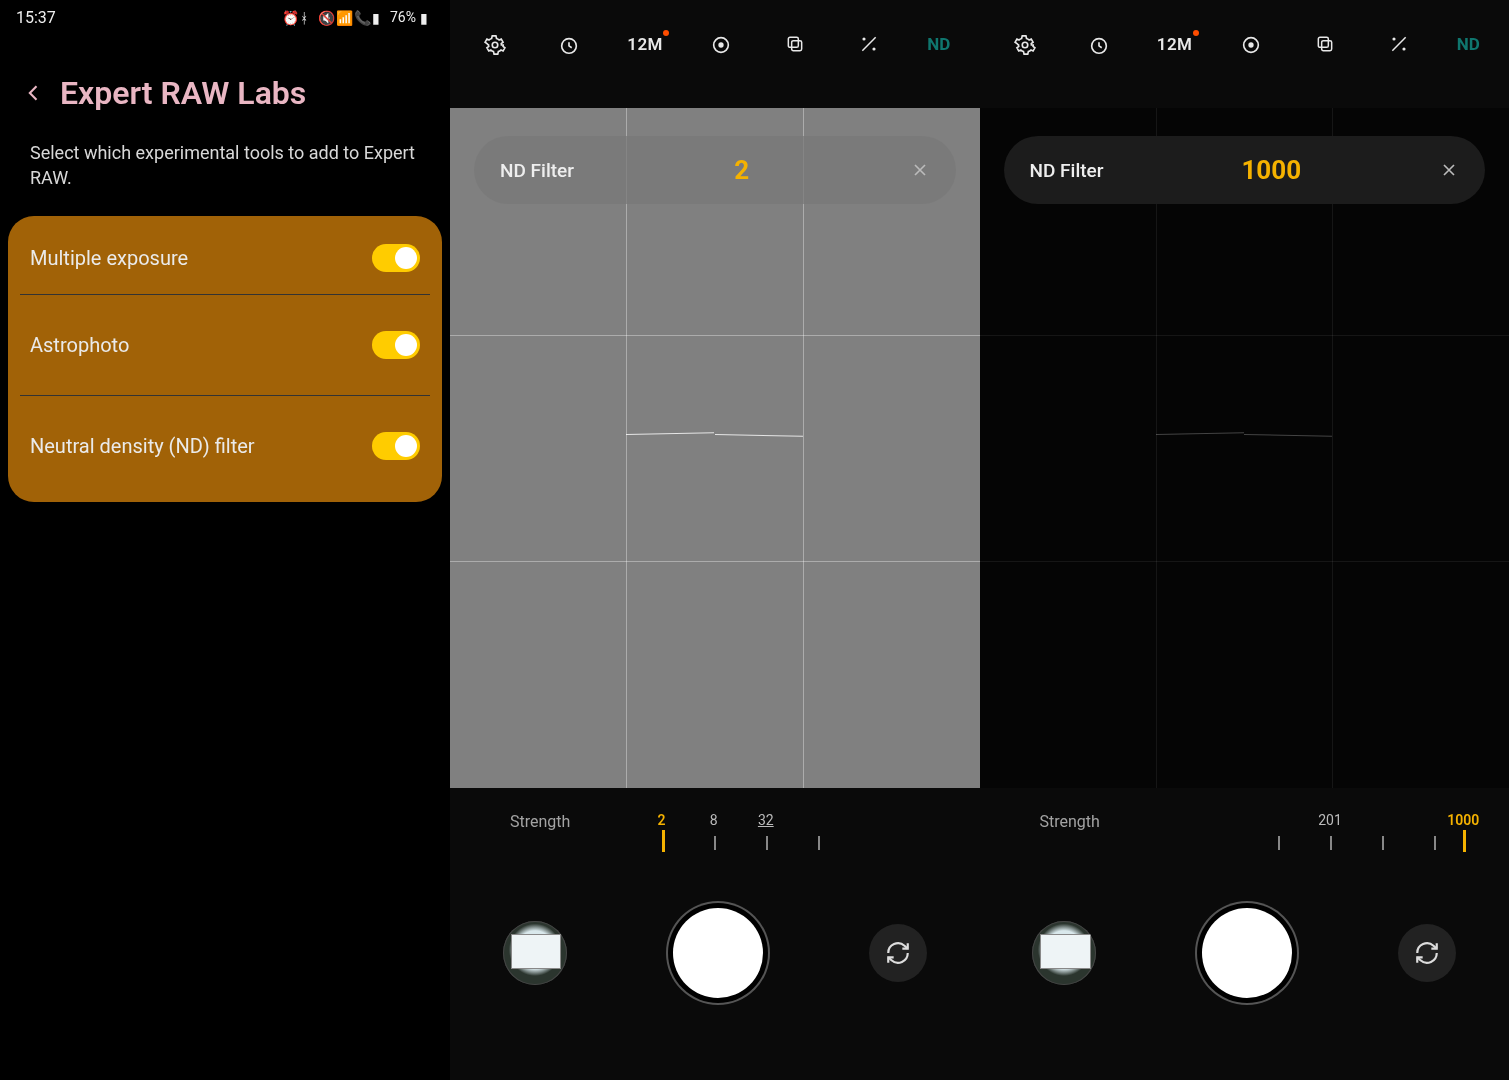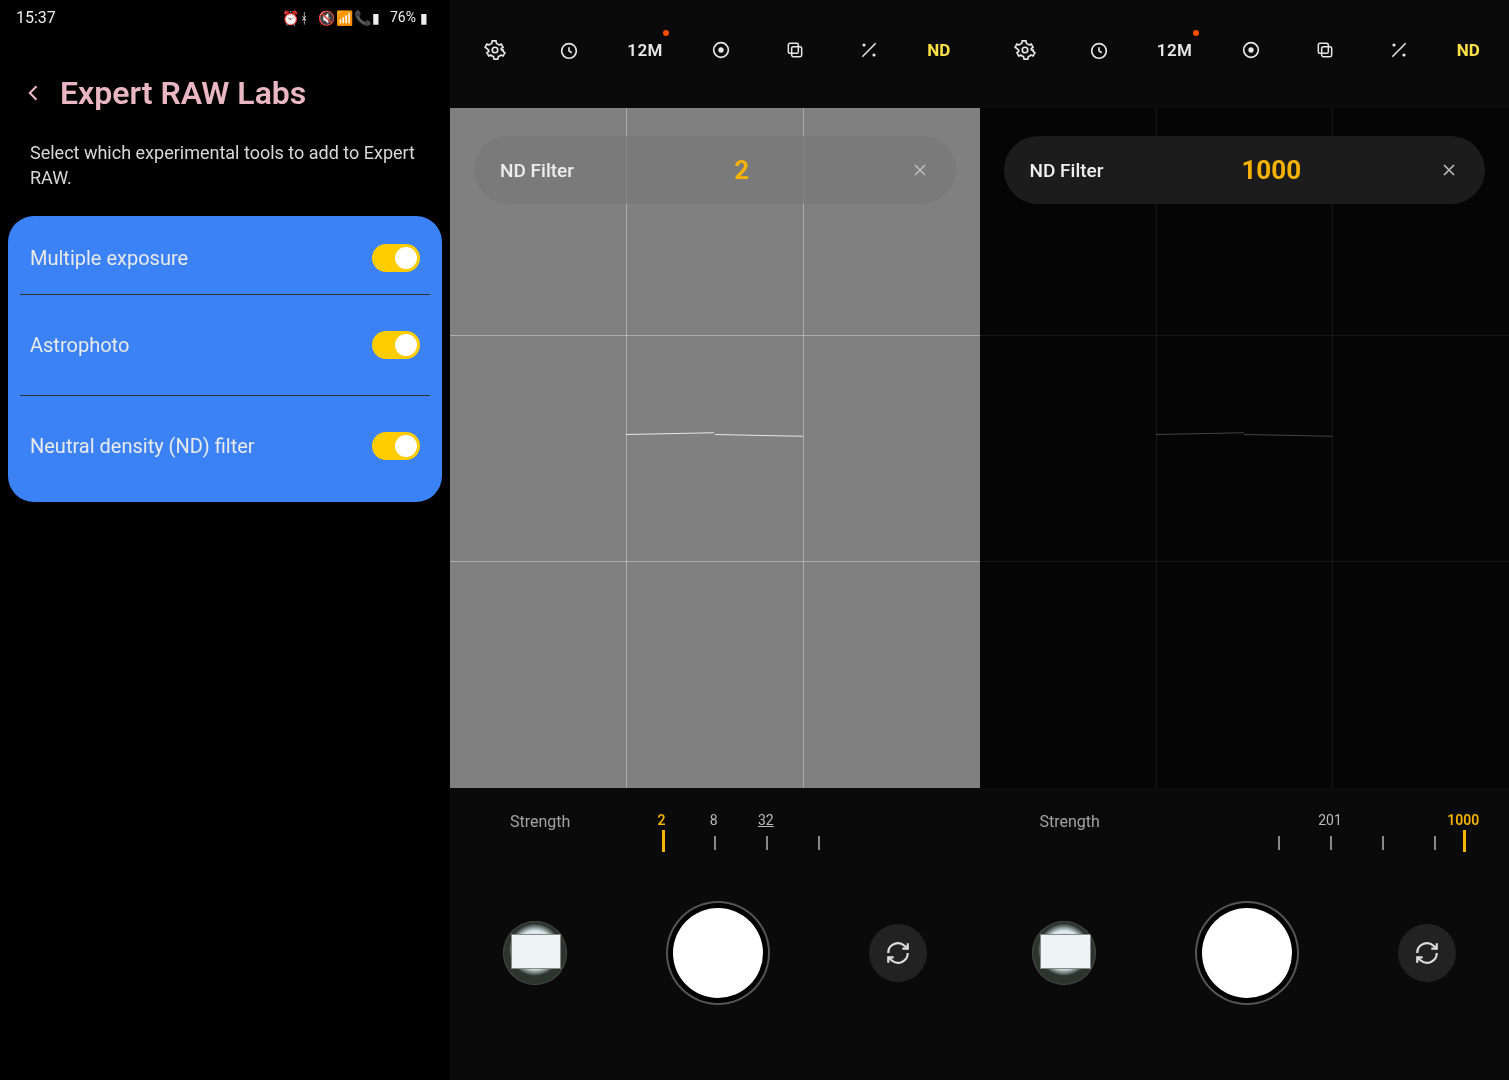--- a/index.html
+++ b/index.html
@@ -52,21 +52,21 @@
     font-weight: 600;
     color: #e9b6c3;
   }
   .page-desc {
     font-size: 18px;
     color: #d8d8d8;
     padding: 4px 30px 26px 30px;
     line-height: 1.4;
   }
   .settings-card {
-    background: #3b82f6;
+    background: #a16207;
     border-radius: 26px;
     margin: 0 8px;
     padding: 6px 0;
   }
   .settings-row {
     display: flex;
     align-items: center;
     justify-content: space-between;
     padding: 22px 22px;
   }
@@ -102,26 +102,26 @@
     display:flex;
     align-items:center;
     justify-content:space-around;
     padding: 0 8px;
     position:relative;
   }
   .top-icon {
     color:#e8e8e8;
     font-size:17px;
     display:flex;
-    align-items:center;
+    align-items:flex-start;
     justify-content:center;
     width:32px; height:32px;
     position:relative;
   }
-  .top-icon.nd { color:#fde047; font-weight:700; font-size:17px; width:auto;}
+  .top-icon.nd { color:#0f766e; font-weight:700; font-size:17px; width:auto;}
   .top-icon.res { width:auto; font-weight:600; letter-spacing:0.5px;}
   .dot-red {
     position:absolute; top:-4px; right:-6px;
     width:6px;height:6px;border-radius:50%;
     background:#ff4d00;
   }
   
   .viewfinder-area {
     flex:1;
     position:relative;

